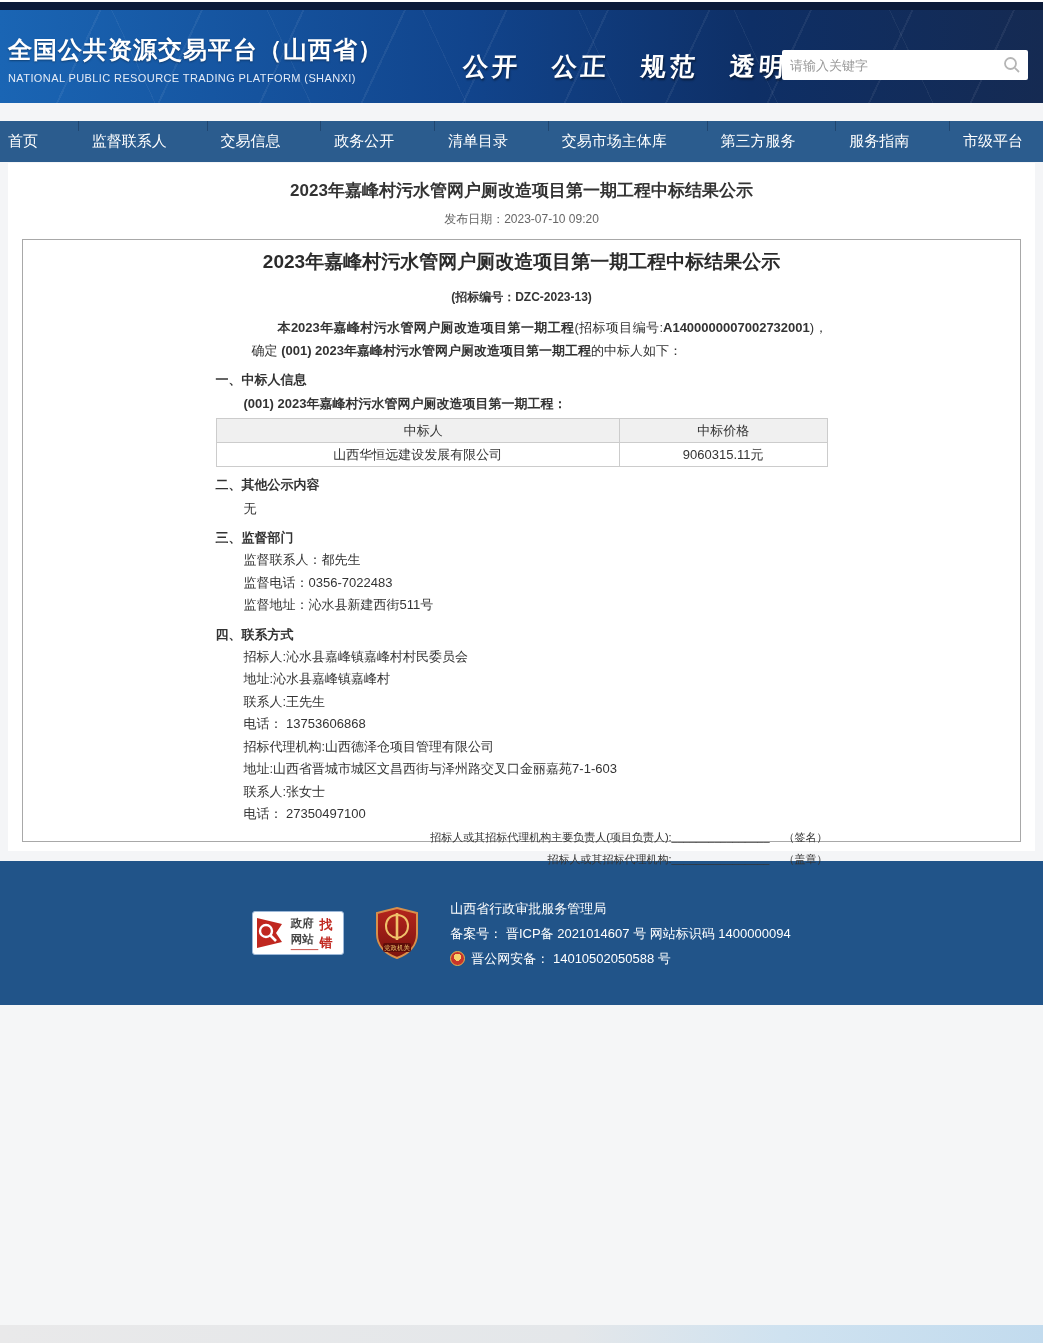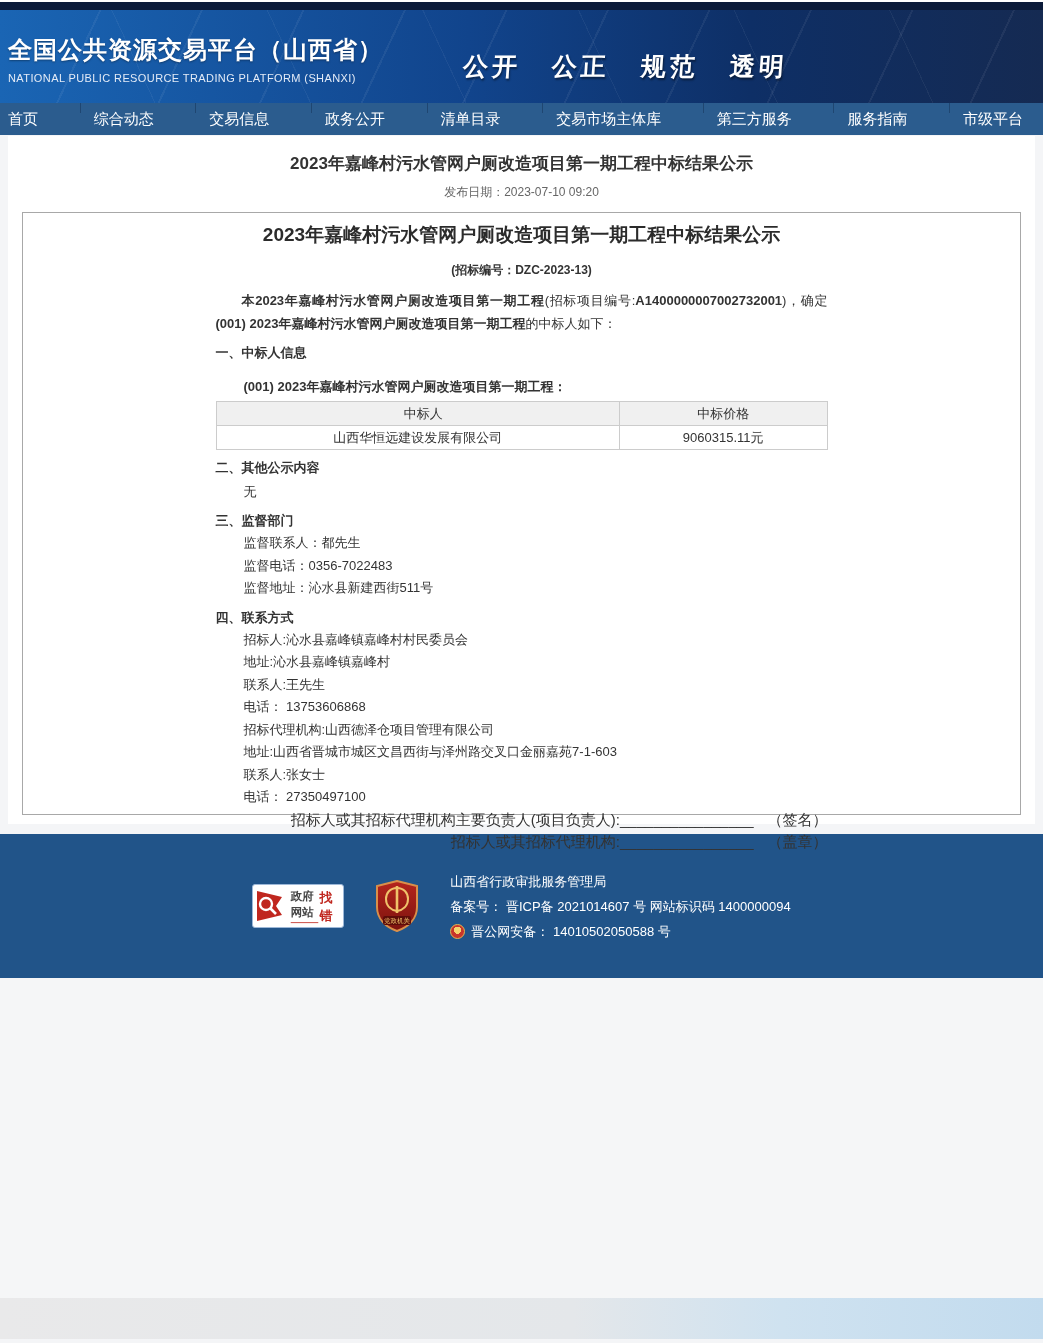--- a/index.html
+++ b/index.html
@@ -45,23 +45,24 @@
   .search-box input {
     flex: 1; border: none; outline: none;
     font-size: 13px; padding: 0 8px; color: #333;
     font-family: inherit; background: transparent;
   }
   .search-box input::placeholder { color: #999; }
   .search-btn { width: 32px; height: 30px; display: flex; align-items: center; justify-content: center; cursor: pointer; background: transparent; border: none; }
 
   
   .nav {
-    height: 32px; background: #2b5c8e;
+    height: 41px; background: #2b5c8e;
     display: flex; align-items: stretch;
     padding-right: 6px;
+    margin-top: 18px;
   }
   .nav-item {
     color: #fff; font-size: 15px;
     display: flex; align-items: center;
     padding: 0 14px; cursor: pointer;
     position: relative;
   }
   .nav-item + .nav-item::before {
     content: ""; position: absolute; left: 0; top: 0; height: 10px;
     border-left: 1px solid rgba(10,30,60,.35);
@@ -84,39 +85,39 @@
     margin: 11px 14px 0 14px;
     border: 1px solid #a8a8a8;
     height: 603px;
     padding-top: 9px;
   }
   .doc-content { width: 612px; margin: 0 auto; color: #333; }
   .doc-title { text-align: center; font-size: 19px; font-weight: bold; color: #2b2b2b; }
   .doc-tender { text-align: center; font-size: 12px; font-weight: bold; margin-top: 14px; }
   .doc-intro {
     font-size: 13px; line-height: 23px; margin-top: 10px;
-    text-indent: 2em; text-align: justify;
+    text-indent: 2em; text-align: justify; margin-left: 36px;
   }
   .b { font-weight: bold; }
   .sec-heading { font-size: 13px; font-weight: bold; line-height: 22px; margin-top: 7px; }
-  .sec-sub { font-size: 13px; font-weight: bold; line-height: 22px; margin: 12px 0 3px 28px; }
+  .sec-sub { font-size: 13px; font-weight: bold; line-height: 22px; margin: 2px 0 3px 28px; }
   .sec-line { font-size: 13px; line-height: 22.5px; margin-left: 28px; }
   .sec-content { font-size: 13px; line-height: 22px; margin: 2px 0 2px 28px; }
 
   table.bid-table {
     width: 100%; border-collapse: collapse; margin: 3px 0 6px 0;
   }
   table.bid-table th, table.bid-table td {
     border: 1px solid #ccc; font-size: 13px; font-weight: normal;
     text-align: center; height: 24px; padding: 0 4px; color: #333;
   }
   table.bid-table th { background: #f0f0f0; }
   table.bid-table .col-winner { width: 66%; padding-left: 15px; }
 
-  .sign-line { font-size: 15px; line-height: 22.5px; text-align: right; margin-top: 0; }
+  .sign-line { font-size: 11px; line-height: 22.5px; text-align: right; margin-top: 0; }
   .sign-line .suffix { display: inline-block; margin-left: 14px; }
 
   
   .footer-gap { height: 10px; }
   .footer {
     height: 144px; background: #215489;
     display: flex; align-items: center; justify-content: center;
     gap: 30px; color: #fff;
   }
   .err-badge {
@@ -158,25 +159,34 @@
   <div class="logo-block">
     <div class="logo-title">全国公共资源交易平台（山西省）</div>
     <div class="logo-sub">NATIONAL PUBLIC RESOURCE TRADING PLATFORM (SHANXI)</div>
   </div>
   <div class="slogan">
     <span>公开</span>
     <span>公正</span>
     <span>规范</span>
     <span>透明</span>
   </div>
+  <div class="search-box">
+    <input type="text" placeholder="请输入关键字" style="">
+    <button class="search-btn">
+      <svg width="18" height="18" viewBox="0 0 18 18">
+        <circle cx="7.5" cy="7.5" r="5.5" fill="none" stroke="#b5b5b5" stroke-width="1.8"></circle>
+        <line x1="11.8" y1="11.8" x2="16" y2="16" stroke="#b5b5b5" stroke-width="1.8"></line>
+      </svg>
+    </button>
+  </div>
 </div>
 
 <div class="nav">
   <div class="nav-item">首页</div>
-  <div class="nav-item">综合动态</div>
+  <div class="nav-item">监督联系人</div>
   <div class="nav-item">交易信息</div>
   <div class="nav-item">政务公开</div>
   <div class="nav-item">清单目录</div>
   <div class="nav-item">交易市场主体库</div>
   <div class="nav-item">第三方服务</div>
   <div class="nav-item">服务指南</div>
   <div class="nav-item">市级平台</div>
 </div>
 
 <div class="main-wrap">

